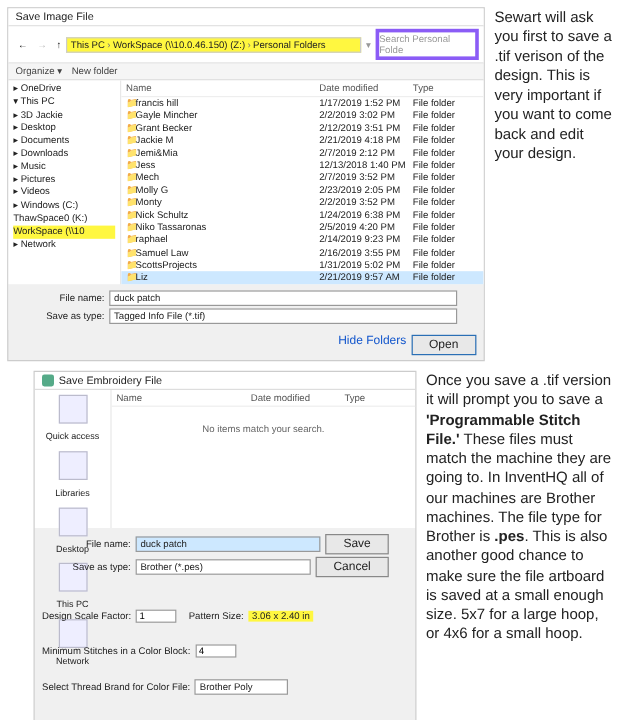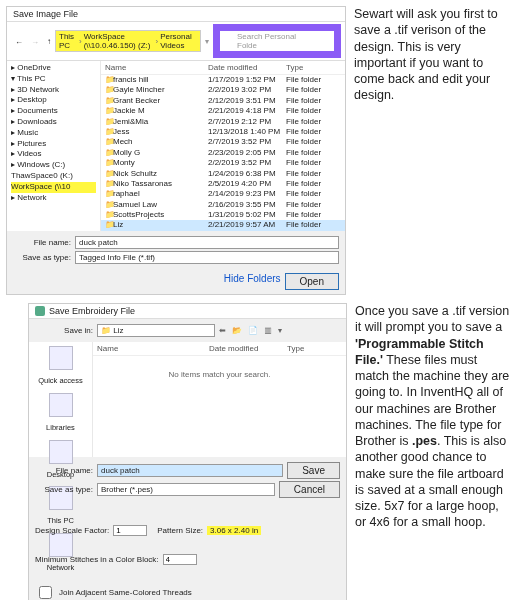--- a/index.html
+++ b/index.html
@@ -1,38 +1,38 @@
 <!DOCTYPE html>
 <html><head>
 <meta charset="utf-8">
 <style>
   body{margin:0;padding:6px;font-family:"Segoe UI",Arial,sans-serif;font-size:10px;color:#222;width:516px;box-sizing:border-box;background:#fff}
   .row{display:flex;gap:8px;margin-bottom:8px}
   .shot{border:1px solid #ccc;background:#f0f0f0;box-sizing:border-box}
-  .s1{width:340px}
+  .s1{width:398px}
   .s2{width:319px;margin-left:22px}
   .text{flex:1;font-size:12.5px;line-height:1.3}
   .titlebar{background:#fff;border-bottom:1px solid #ddd;padding:2px 6px;font-size:9px;display:flex;align-items:center;gap:4px}
   .pathbar{background:#fff;display:flex;align-items:center;padding:2px 4px;font-size:8px;border-bottom:1px solid #ddd}
   .pathbox{flex:1;display:flex;align-items:center;gap:2px;border:1px solid #ccc;padding:1px 3px;background:#fff}
   .hl{background:#fff740}
-  .searchbox{width:80px;border:7px solid #8b5cf6;padding:1px 17px;margin-left:4px;color:#999;font-size:8px}
+  .searchbox{width:80px;border:3px solid #8b5cf6;padding:1px 0;margin-left:4px;color:#999;font-size:8px}
   .toolbar{display:flex;padding:2px 6px;font-size:8px;color:#444;border-bottom:1px solid #ddd;gap:8px;background:#f5f5f5}
   .mainarea{display:flex;background:#fff;height:170px}
   .sidebar{width:85px;border-right:1px solid #e8e8e8;padding:2px 4px;font-size:8px;line-height:1.35}
   .sidebar div{white-space:nowrap;overflow:hidden;text-overflow:ellipsis}
   .filelist{flex:1;overflow:hidden}
   .cols{display:flex;font-size:8px;padding:2px 4px;border-bottom:1px solid #eee;color:#555}
   .c-n{flex:1.4}.c-d{width:78px}.c-t{width:55px}
   .rows{font-size:8px}
   .filerow{display:flex;padding:0 4px;line-height:1.3}
   .filerow.sel{background:#cde8ff}
   .fico{width:8px;display:inline-block}
   .bottom{background:#f0f0f0;padding:3px 6px;font-size:8px}
-  .field{display:flex;align-items:center;margin:2px 0;gap:4px}
+  .field{display:flex;align-items:center;margin:2px 16px;gap:4px}
   .field label{width:58px;text-align:right}
   .txtin{flex:1;border:1px solid #999;padding:1px 3px;font-size:8px;background:#fff}
   .btnrow{display:flex;justify-content:flex-end;gap:4px;padding:4px 6px}
   .btn{border:1px solid #888;padding:2px 14px;font-size:10px;background:#e8e8e8}
   .btn.primary{border:1px solid #2a6fb5}
   
   .s2 .mainarea{height:115px}
   .s2 .sidebar{width:55px;text-align:center;font-size:7.5px;line-height:2.5}
   .s2 .sidebar span{display:block;width:22px;height:22px;margin:2px auto;border:1px solid #bbc;background:#eef}
   .s2 .empty{flex:1;display:flex;align-items:flex-start;justify-content:center;padding-top:14px;color:#666;font-size:8px}
@@ -51,30 +51,34 @@
       </div>
     <div class="pathbar">
       <span style="padding:0 4px">←</span>
       <span style="padding:0 4px;color:#bbb">→</span>
       <span style="padding:0 4px">↑</span>
       <div class="pathbox hl">
         <span>This PC</span>
           <span class="chev">›</span>
         <span>WorkSpace (\\10.0.46.150) (Z:)</span>
           <span class="chev">›</span>
-        <span>Personal Videos</span>
+        <span>Personal Folders</span>
       </div>
       <span style="margin-left:4px;color:#999">▾</span>
       <div class="searchbox">Search Personal Folde</div>
+    </div>
+    <div class="toolbar">
+      <span>Organize ▾</span>
+      <span>New folder</span>
     </div>
     <div class="mainarea">
       <div class="sidebar" id="side1">
           <div>▸ OneDrive</div>
           <div>▾ This PC</div>
-          <div>  ▸ 3D Network</div>
+          <div>  ▸ 3D Jackie</div>
           <div>  ▸ Desktop</div>
           <div>  ▸ Documents</div>
           <div>  ▸ Downloads</div>
           <div>  ▸ Music</div>
           <div>  ▸ Pictures</div>
           <div>  ▸ Videos</div>
           <div>▸ Windows (C:)</div>
           <div>  ThawSpace0 (K:)</div>
           <div class="hl">  WorkSpace (\\10</div>
           <div>▸ Network</div>
@@ -183,27 +187,20 @@
     <span>Sewart will ask you first to save a .tif verison of the design. This is very important if you want to come back and edit your design.</span>
   </div>
 </div>
 
 <div class="row">
   <div class="shot s2">
     <div class="titlebar">
         <span style="width:10px;height:10px;background:#5a8;display:inline-block;border-radius:2px"></span>
         <span>Save Embroidery File</span>
       </div>
-    <div class="bottom">
-      <div class="field">
-          <label>Save in:</label>
-        <div class="txtin" style="flex:0 0 110px">📁 <span>Liz</span></div>
-        <span style="letter-spacing:2px;color:#666">⬅ 📂 📄 ▥ ▾</span>
-      </div>
-    </div>
     <div class="mainarea">
       <div class="sidebar" id="side2">
           <div><span></span>Quick access</div>
           <div><span></span>Libraries</div>
           <div><span></span>Desktop</div>
           <div><span></span>This PC</div>
           <div><span></span>Network</div>
         </div>
       <div style="flex:1;display:flex;flex-direction:column">
         <div class="cols">
@@ -231,24 +228,20 @@
         <span>Design Scale Factor:</span>
         <input class="smin" value="1" style="">
         <span style="margin-left:6px">Pattern Size:</span>
         <span class="hl" style="padding:0 3px">3.06 x 2.40 in</span>
       </div>
       <div class="line">
         <span>Minimum Stitches in a Color Block:</span>
         <input class="smin" value="4" style="">
       </div>
       <div class="line">
-        <input type="checkbox" style="">
-        <span>Join Adjacent Same-Colored Threads</span>
-      </div>
-      <div class="line">
         <span>Select Thread Brand for Color File:</span>
         <div class="txtin" style="flex:0 0 70px">Brother Poly</div>
       </div>
     </div>
   </div>
   <div class="text">
     <span>Once you save a .tif version it will prompt you to save a </span><b>'Programmable Stitch File.'</b><span> These files must match the machine they are going to. In InventHQ all of our machines are Brother machines.  The file type for Brother is </span><b>.pes</b><span>. This is also another good chance to make sure the file artboard is saved at a small enough size. 5x7 for a large hoop, or 4x6 for a small hoop.</span>
   </div>
 </div>
 

